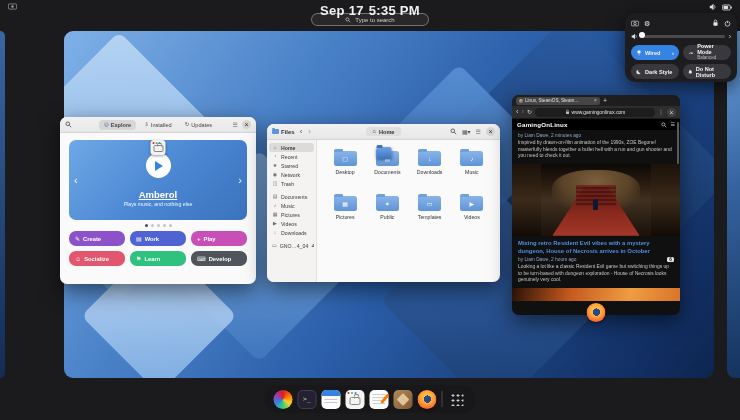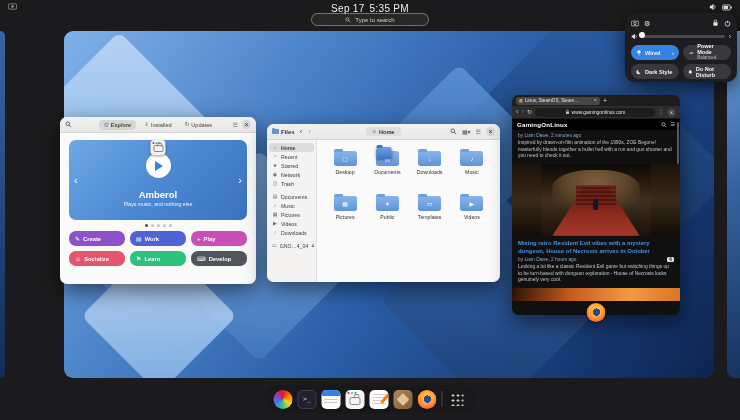--- a/index.html
+++ b/index.html
@@ -2,21 +2,21 @@
 <html><head>
 <meta charset="utf-8">
 <style>
   * { margin:0; padding:0; box-sizing:border-box; }
   html,body { width:740px; height:420px; }
   body { font-family:"Liberation Sans","DejaVu Sans",sans-serif; background:#1b1b1d; overflow:hidden; }
   #screen { position:relative; width:740px; height:420px; background:#1b1b1d; overflow:hidden; }
 
   
   .topbar { position:absolute; top:0; left:0; right:0; height:14px; display:flex; align-items:center; }
-  .clock { position:absolute; left:50%; transform:translateX(-50%); top:3px; color:#f0f0f0; font-size:10px; font-weight:400; letter-spacing:.3px; display:flex; gap:5px; }
+  .clock { position:absolute; left:50%; transform:translateX(-50%); top:3px; color:#f0f0f0; font-size:13px; font-weight:700; letter-spacing:.3px; display:flex; gap:5px; }
   .tb-left { position:absolute; left:8px; top:3px; display:flex; gap:4px; align-items:center; }
   .tb-right { position:absolute; right:8px; top:3px; display:flex; gap:5px; align-items:center; }
 
   
   .searchbar { position:absolute; top:13px; left:50%; transform:translateX(-50%); width:118px; height:13px;
     border:1px solid rgba(255,255,255,.35); background:rgba(255,255,255,.06); border-radius:7px;
     display:flex; align-items:center; justify-content:center; gap:4px; color:#cfcfcf; font-size:6px; }
 
   
   .workspace { position:absolute; left:64px; top:31px; width:650px; height:347px; border-radius:9px; overflow:hidden;
@@ -66,21 +66,21 @@
   #sw .tab { display:flex; align-items:center; gap:2px; font-size:5.6px; color:#444; padding:2px 5px; border-radius:4px; }
   #sw .tab.active { background:#d6d6d6; font-weight:700; }
   #sw .tab .tic { font-size:5.5px; color:#3a6ea5; }
   .banner { position:absolute; left:9px; right:9px; top:23px; height:80px; border-radius:7px;
     background:linear-gradient(135deg,#6ea8e6 0%,#4a86d2 55%,#3a72bd 100%); overflow:hidden; color:#fff; }
   .banner .nav { position:absolute; top:50%; transform:translateY(-50%); font-size:11px; color:rgba(255,255,255,.95); }
   .banner .nav.l { left:5px; } .banner .nav.r { right:5px; }
   .banner-center { position:absolute; inset:0; display:flex; flex-direction:column; align-items:center; justify-content:center; }
   .play-circle { width:25px; height:25px; border-radius:50%; background:#fff; display:flex; align-items:center; justify-content:center; }
   .play-tri { width:0; height:0; border-left:8px solid #3584e4; border-top:5px solid transparent; border-bottom:5px solid transparent; margin-left:2px; }
-  .banner .name { font-size:9.5px; font-weight:700; margin-top:11px; }
+  .banner .name { font-size:9.5px; font-weight:700; margin-top:11px;text-decoration:underline; }
   .banner .tag { font-size:5.2px; color:rgba(255,255,255,.92); margin-top:1px; }
   .dots { position:absolute; top:107px; left:0; right:0; display:flex; justify-content:center; gap:3px; }
   .dot { width:3px; height:3px; border-radius:50%; background:#c4c4c4; }
   .dot.active { background:#4a4a4a; }
   .cats { position:absolute; left:9px; right:9px; top:114px; display:grid; grid-template-columns:1fr 1fr 1fr; gap:5px; }
   .cat { height:15px; border-radius:7px; color:#fff; display:flex; align-items:center; gap:3px; padding:0 6px; font-size:5.8px; font-weight:700; }
   .cat .cic { font-size:6px; opacity:.95; }
   .cat.focus { outline:1.5px solid rgba(255,255,255,.9); outline-offset:1px; }
 
   

